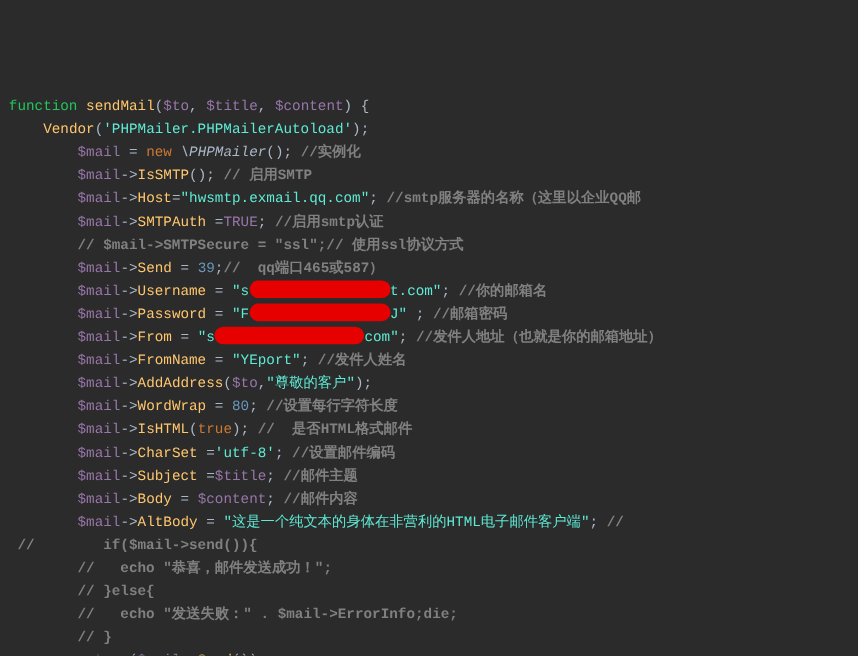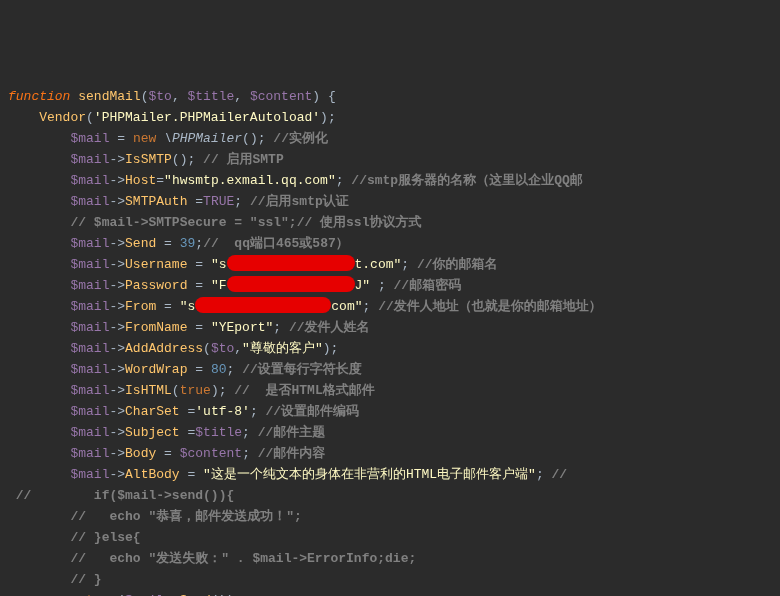--- a/index.html
+++ b/index.html
@@ -11,25 +11,25 @@
     line-height: 21px;
     color: #a9b7c6;
     width: 780px;
     height: 596px;
     overflow: hidden;
     white-space: pre;
   }
   .code {
     padding: 2px 0 0 8px;
   }
-  .kw { color: #f97316; font-style: italic; }
+  .kw { color: #22c55e; }
   .kw2 { color: #cc7832; text-align: right; }
   .fn { color: #ffc66d; }
   .var { color: #9876aa; text-align: right; }
-  .str { color: #fef9c3; }
+  .str { color: #5eead4; }
   .num { color: #6897bb; }
   .const { color: #9876aa; }
   .op { color: #a9b7c6; }
   .punc { color: #a9b7c6; }
   .paren { color: #a9b7c6; }
   .cmt { color: #808080; font-weight: bold; }
   .class { color: #a9b7c6; font-style: italic; }
   .redact {
     display: inline-block;
     background: #e60000;

